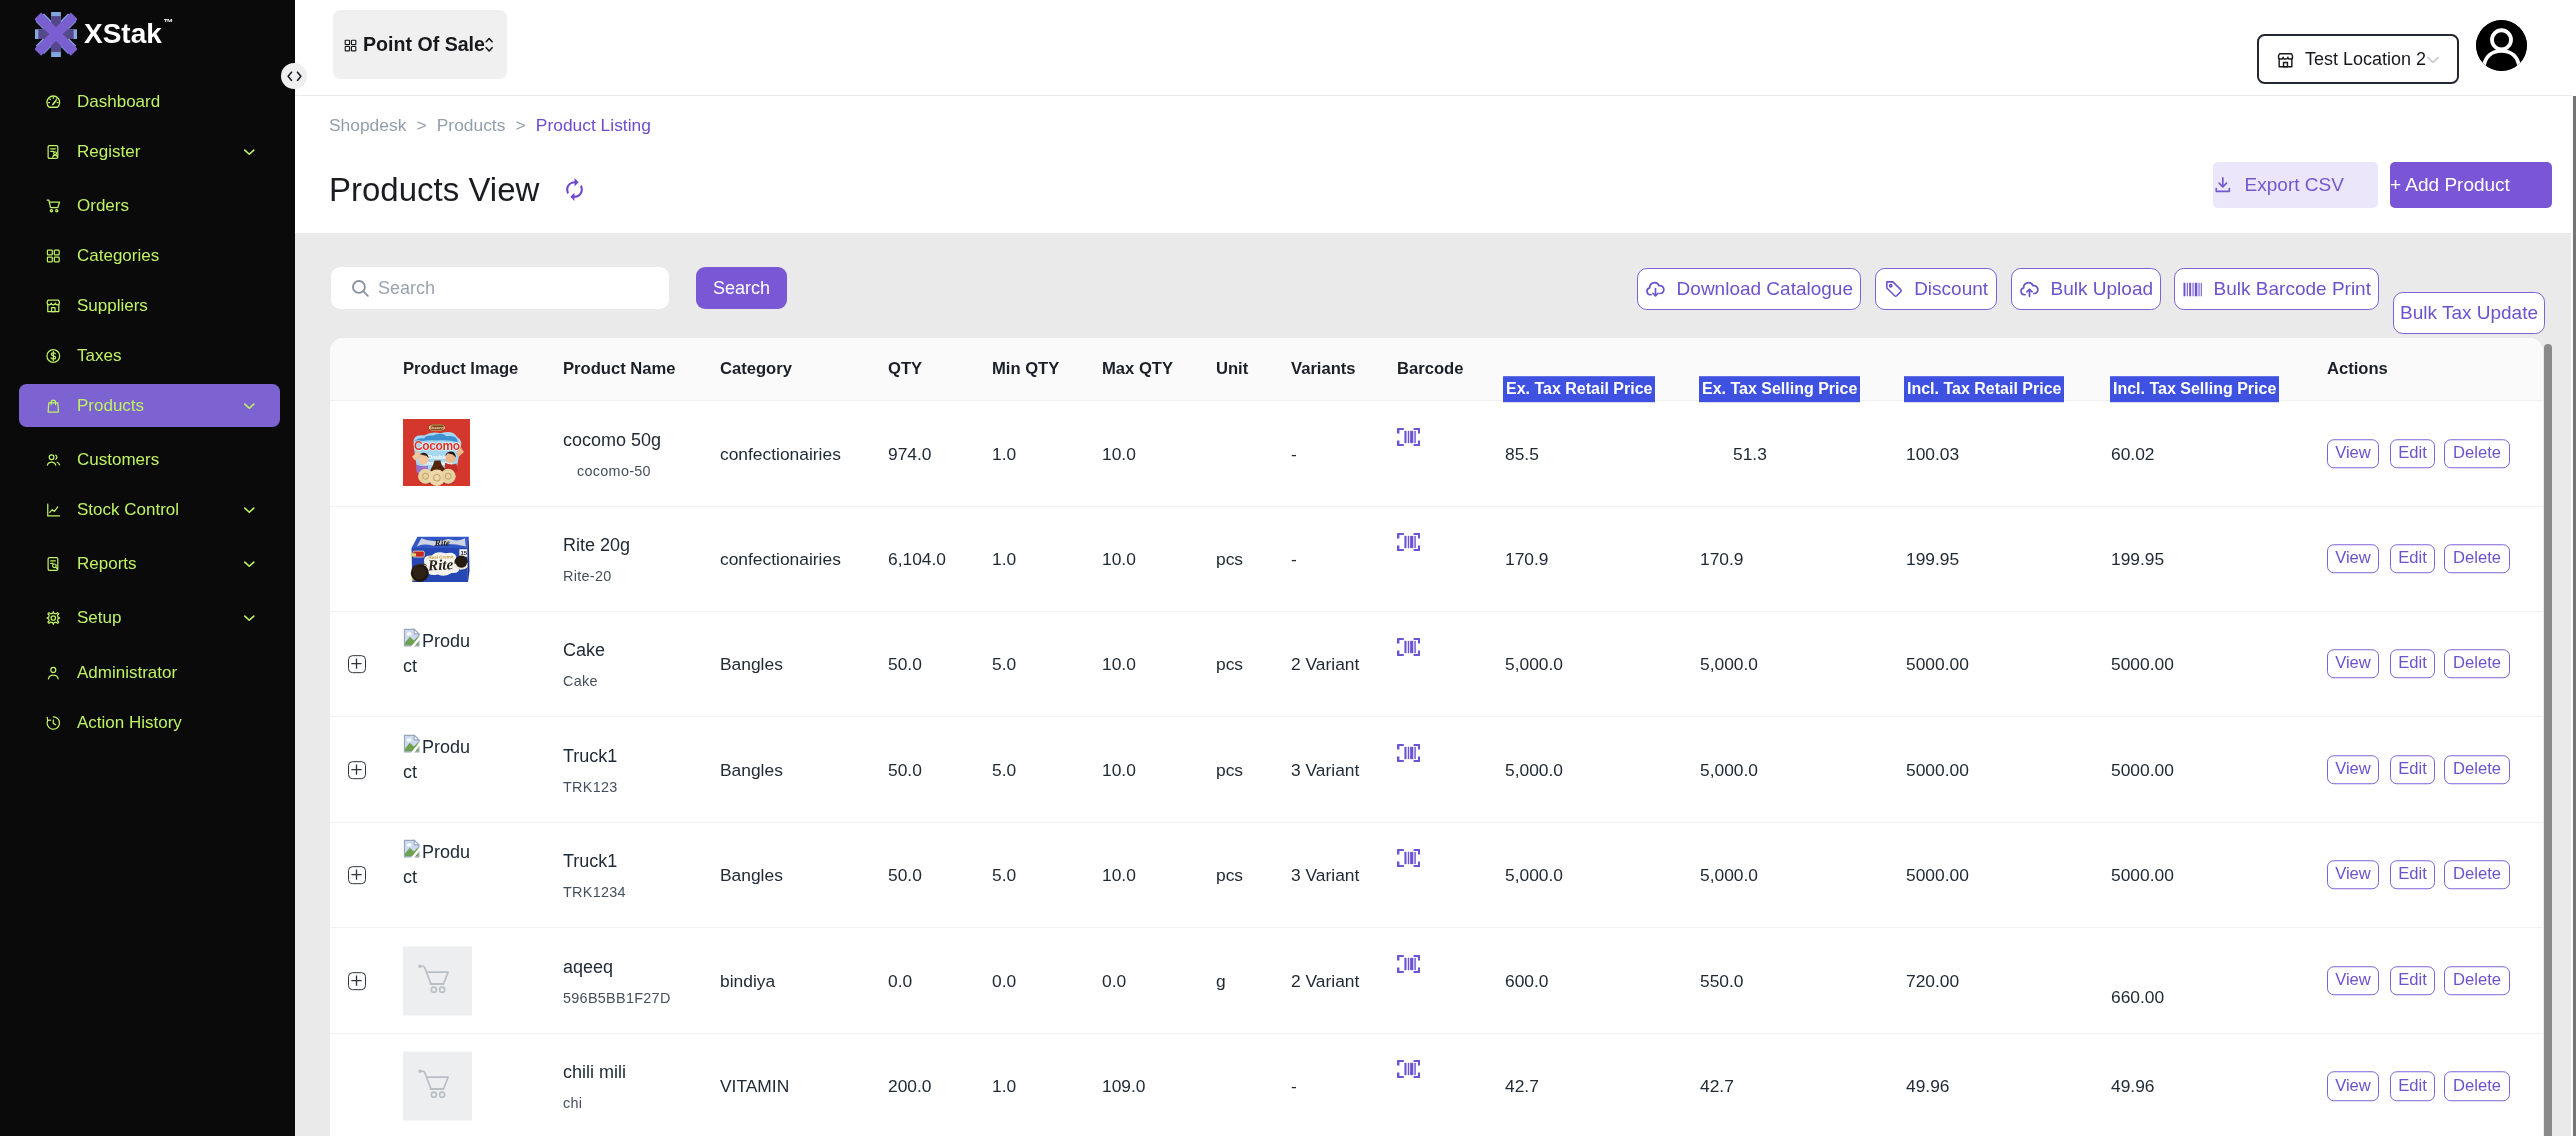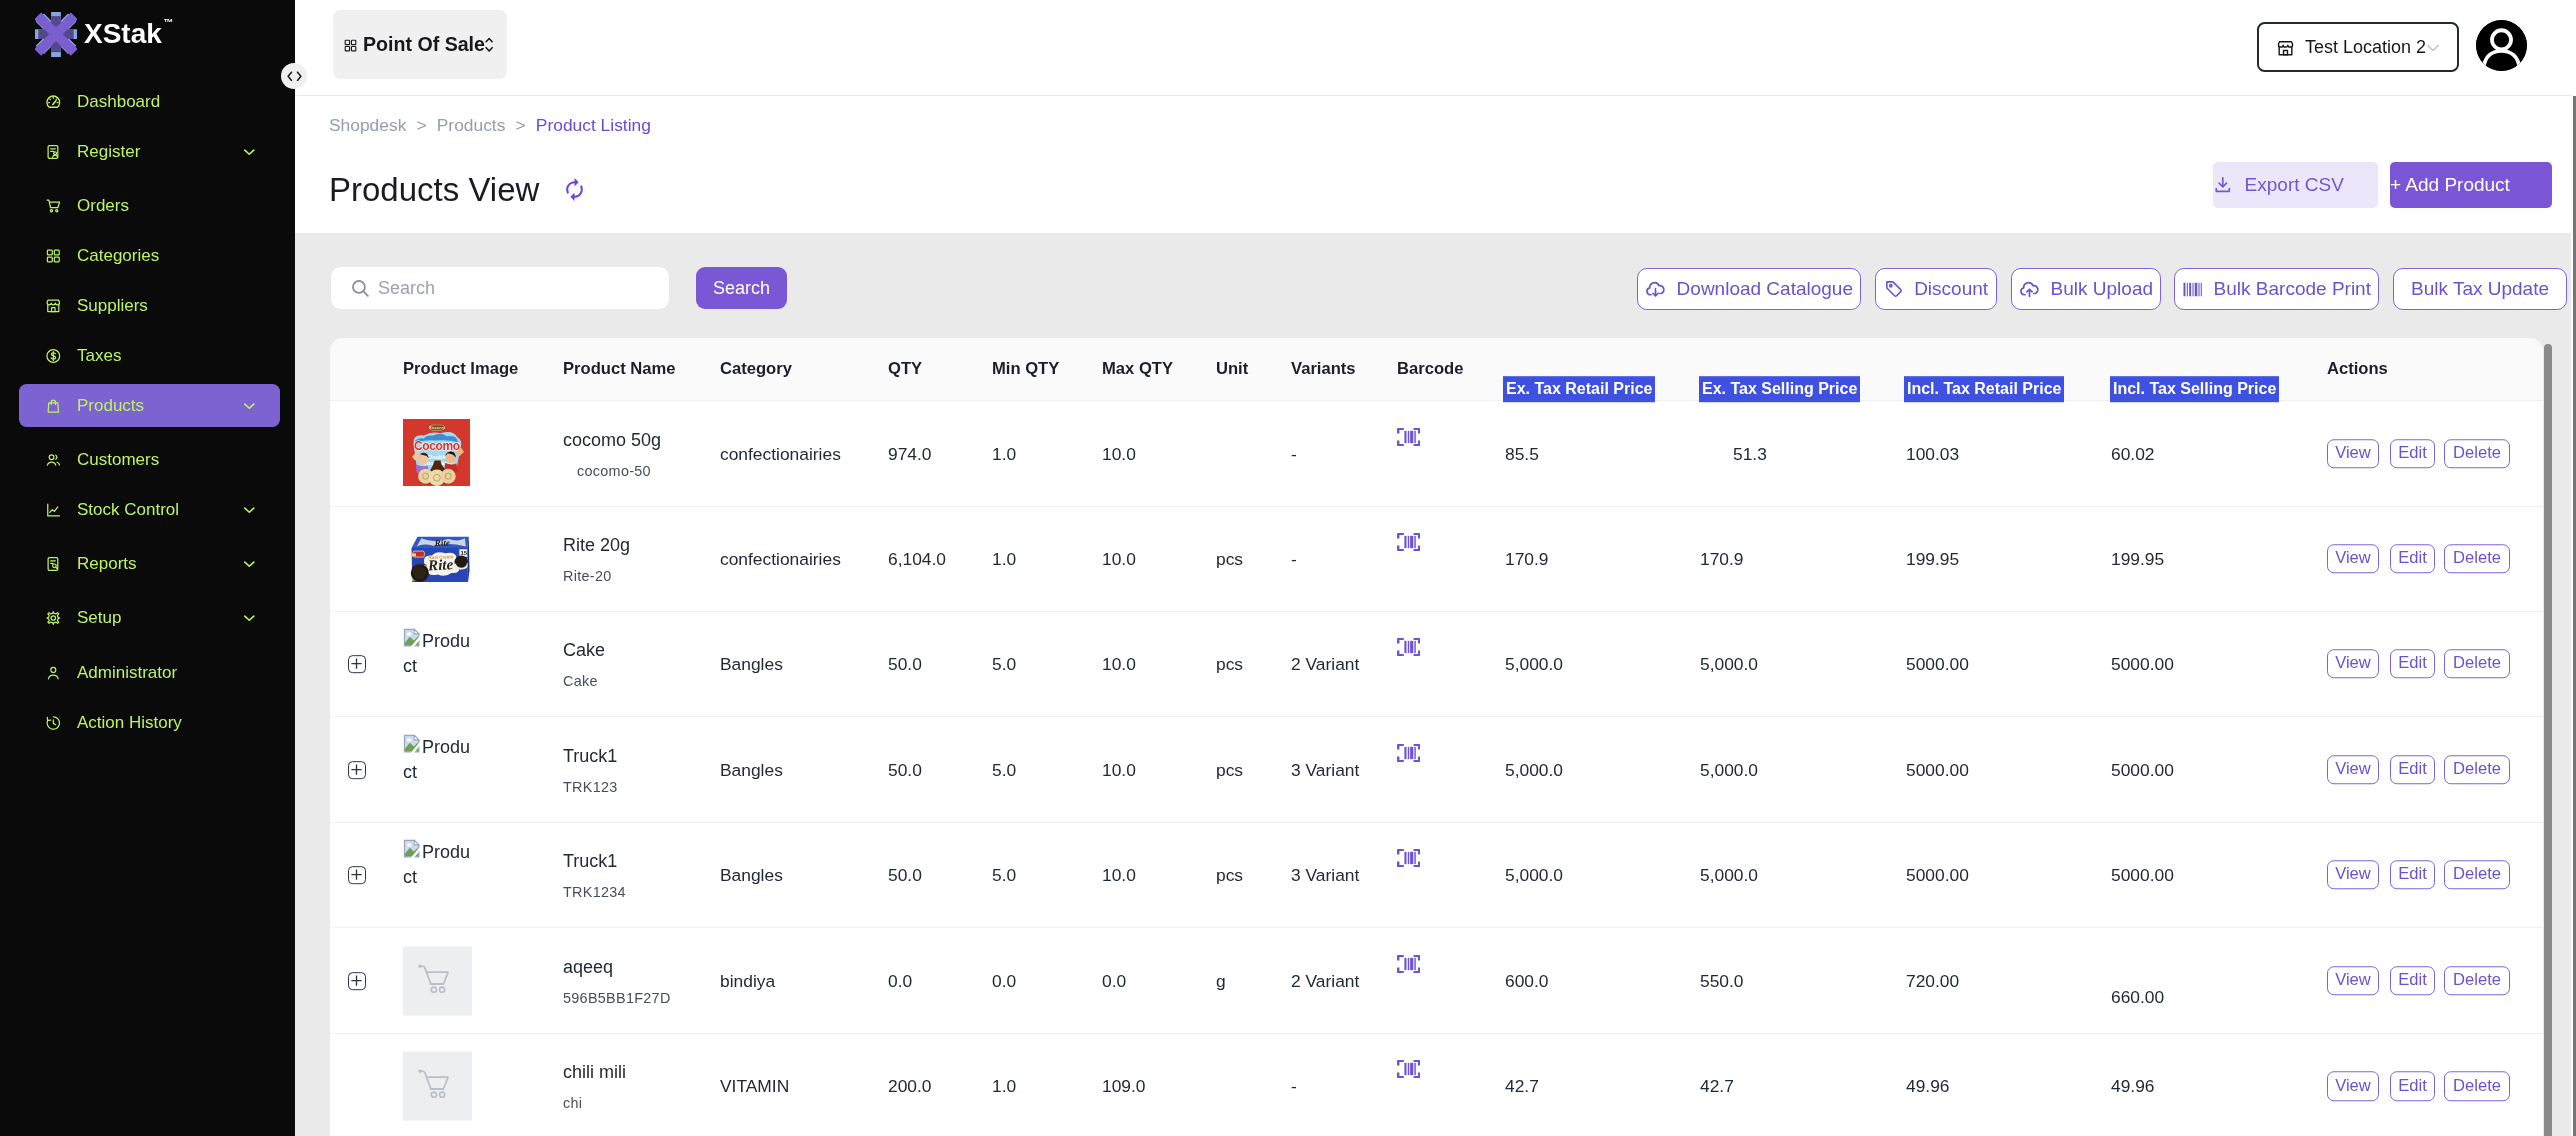--- a/index.html
+++ b/index.html
@@ -11,21 +11,21 @@
 .mi { position:absolute; left:19px; width:261px; height:43px; border-radius:7.6px; color:#bef264; font-size:17px; }
 .mi .lbl { position:absolute; left:58px; top:50%; transform:translateY(-50%); white-space:nowrap; }
 .mi .ico { position:absolute; left:26px; top:50%; transform:translateY(-50%); width:16.6px; height:16.6px; }
 .mi .chev { position:absolute; right:25px; top:50%; transform:translateY(-50%); width:10.6px; height:6px; }
 .mi.active { background:#7c63d1; }
 
 
 #hdr { position:absolute; left:295px; top:0; width:2277px; height:96px; background:#fff; border-bottom:1.5px solid #ebebeb; }
 #posbtn { position:absolute; left:38px; top:9.8px; width:174px; height:69px; background:#f0f0f0; border-radius:7.6px; }
 #posbtn .t { position:absolute; left:30px; top:50%; transform:translateY(-50%); font-weight:bold; font-size:19.6px; color:#17181c; white-space:nowrap; }
-#locbtn { position:absolute; left:1962px; top:22px; width:202px; height:50px; border:2.3px solid #232832; border-radius:7.6px; background:#fff; }
+#locbtn { position:absolute; left:1962px; top:34px; width:202px; height:50px; border:2.3px solid #232832; border-radius:7.6px; background:#fff; }
 #locbtn .t { position:absolute; left:46px; top:50%; transform:translateY(-50%); font-size:18px; color:#17181c; white-space:nowrap; }
 #avatar { position:absolute; left:2181px; top:20.4px; width:51px; height:51px; border-radius:50%; background:#000; overflow:hidden; }
 #toggle { position:absolute; left:281px; top:63px; width:26.4px; height:26.4px; border-radius:50%; background:#efefef; z-index:5; text-align:center; }
 
 
 #crumbs { position:absolute; left:329px; top:115px; font-size:17.4px; color:#919eab; }
 #crumbs .sep { margin:0 5.3px; }
 #crumbs .cur { color:#6c4ad3; }
 #title { position:absolute; left:329px; top:171px; font-size:33px; color:#1a1c21; letter-spacing:0px; }
 .btn { display:flex; align-items:center; justify-content:flex-start; border-radius:5px; font-size:19px; }
@@ -344,21 +344,21 @@
       </svg>Bulk Upload</div>
   <div class="obtn" style="left:1879px; width:205px;"><svg width="21" height="21" viewBox="0 0 28 28" fill="#6d52ce">
         <rect x="2" y="5" width="2.6" height="18"></rect>
         <rect x="6.4" y="5" width="1.4" height="18"></rect>
         <rect x="9.6" y="5" width="2.6" height="18"></rect>
         <rect x="14" y="5" width="1.4" height="18"></rect>
         <rect x="17" y="5" width="3.4" height="18"></rect>
         <rect x="22" y="5" width="1.4" height="18"></rect>
         <rect x="25" y="5" width="1.4" height="18"></rect>
       </svg>Bulk Barcode Print</div>
-  <div class="obtn" style="left:2098px; width:174px;">Bulk Tax Update</div>
+  <div class="obtn" style="left:2098px; width:152px;margin-top:24px;">Bulk Tax Update</div>
 
   <div id="card">
     <div id="thead">
       <div class="th" style="left:73px;">Product Image</div>
       <div class="th" style="left:233px;">Product Name</div>
       <div class="th" style="left:390px;">Category</div>
       <div class="th" style="left:558px;">QTY</div>
       <div class="th" style="left:662px;">Min QTY</div>
       <div class="th" style="left:772px;">Max QTY</div>
       <div class="th" style="left:886px;">Unit</div>

